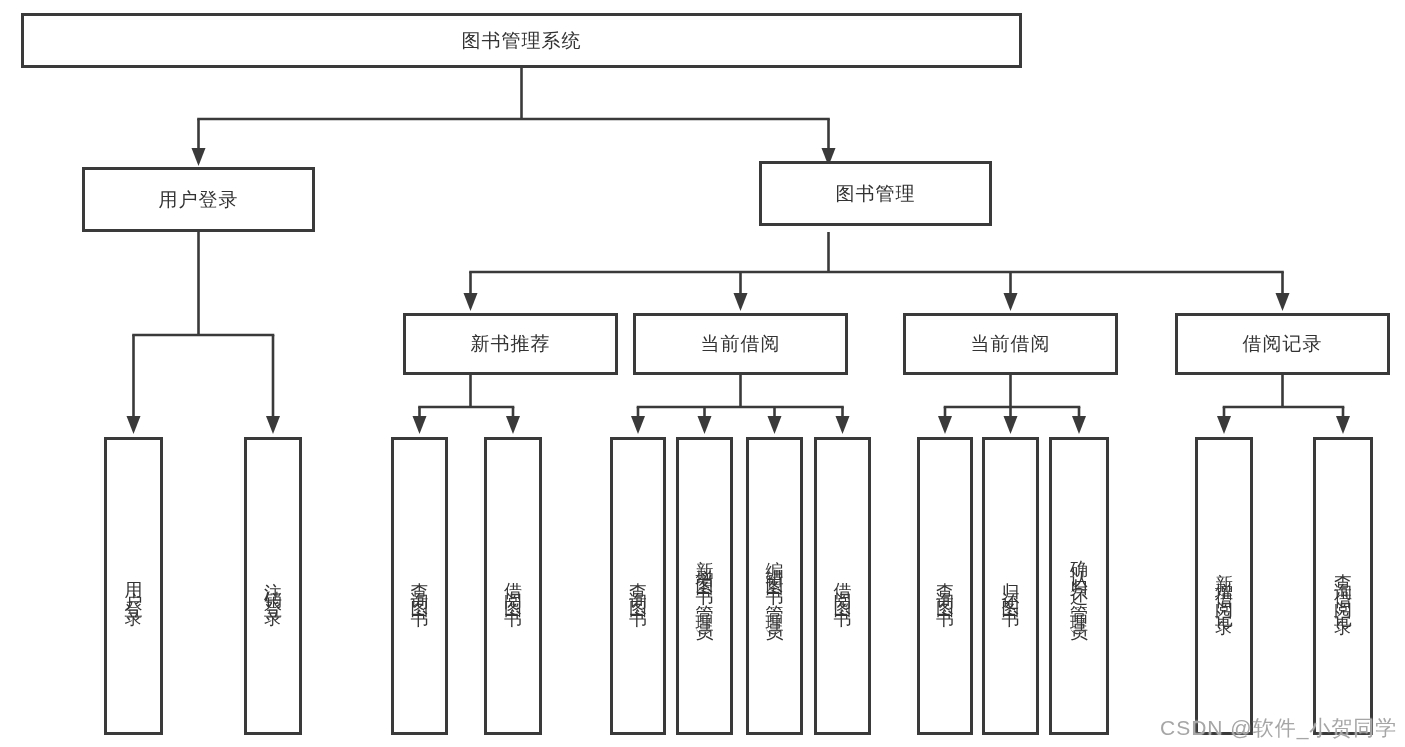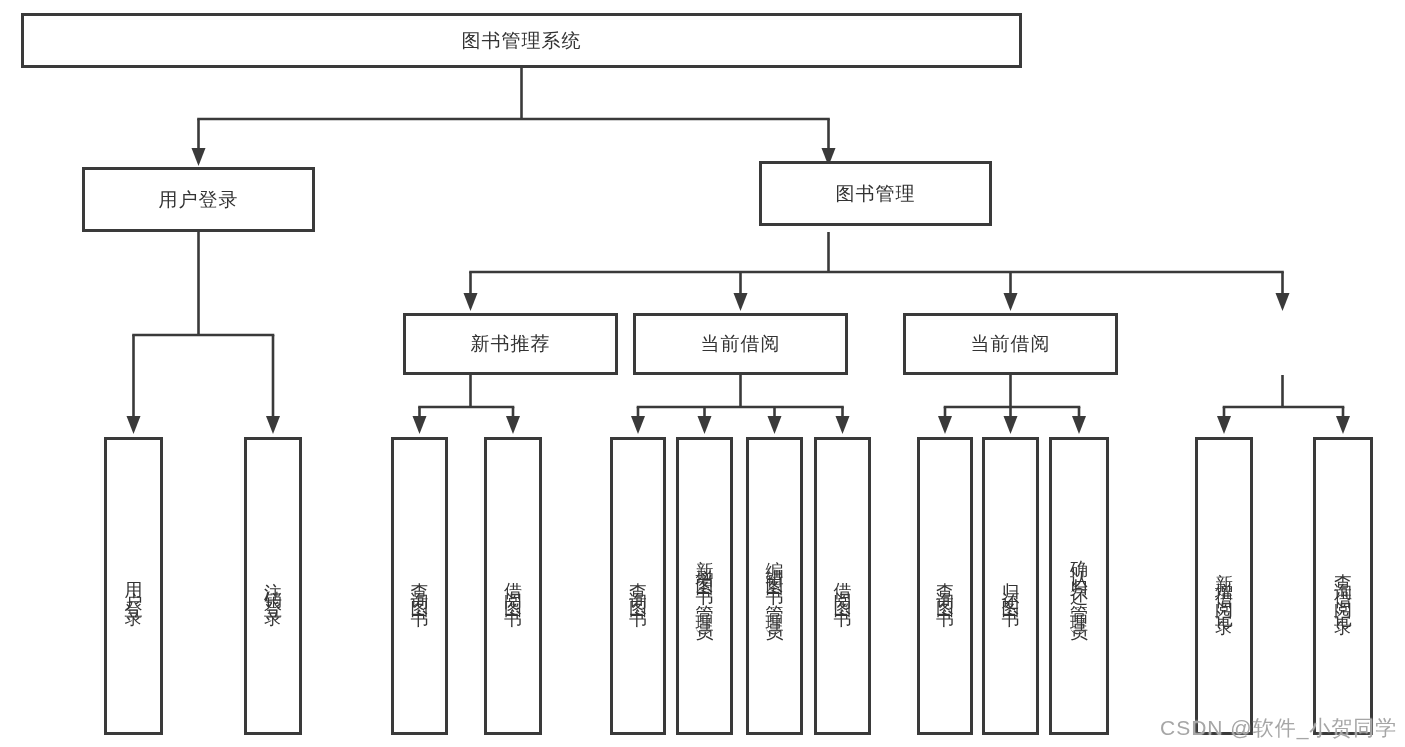--- a/index.html
+++ b/index.html
@@ -146,20 +146,23 @@
 
   <div class="box" style="left:363px; top:313px; width:215px; height:62px;margin-left:40px;">
     <span>新书推荐</span>
   </div>
   <div class="box" style="left:633px; top:313px; width:215px; height:62px;">
     <span>当前借阅</span>
   </div>
   <div class="box" style="left:903px; top:313px; width:215px; height:62px;">
     <span>当前借阅</span>
   </div>
+  <div class="box" style="left:1175px; top:313px; width:215px; height:62px;">
+    <span>借阅记录</span>
+  </div>
 
   <div class="box leaf" style="left:104px; top:437px; width:59px; height:298px;">
     <span class="vtext">用户登录</span>
   </div>
   <div class="box leaf" style="left:244px; top:437px; width:58px; height:298px;">
     <span class="vtext">注销登录</span>
   </div>
 
   <div class="box leaf" style="left:391px; top:437px; width:57px; height:298px;">
     <span class="vtext">查询图书</span>

